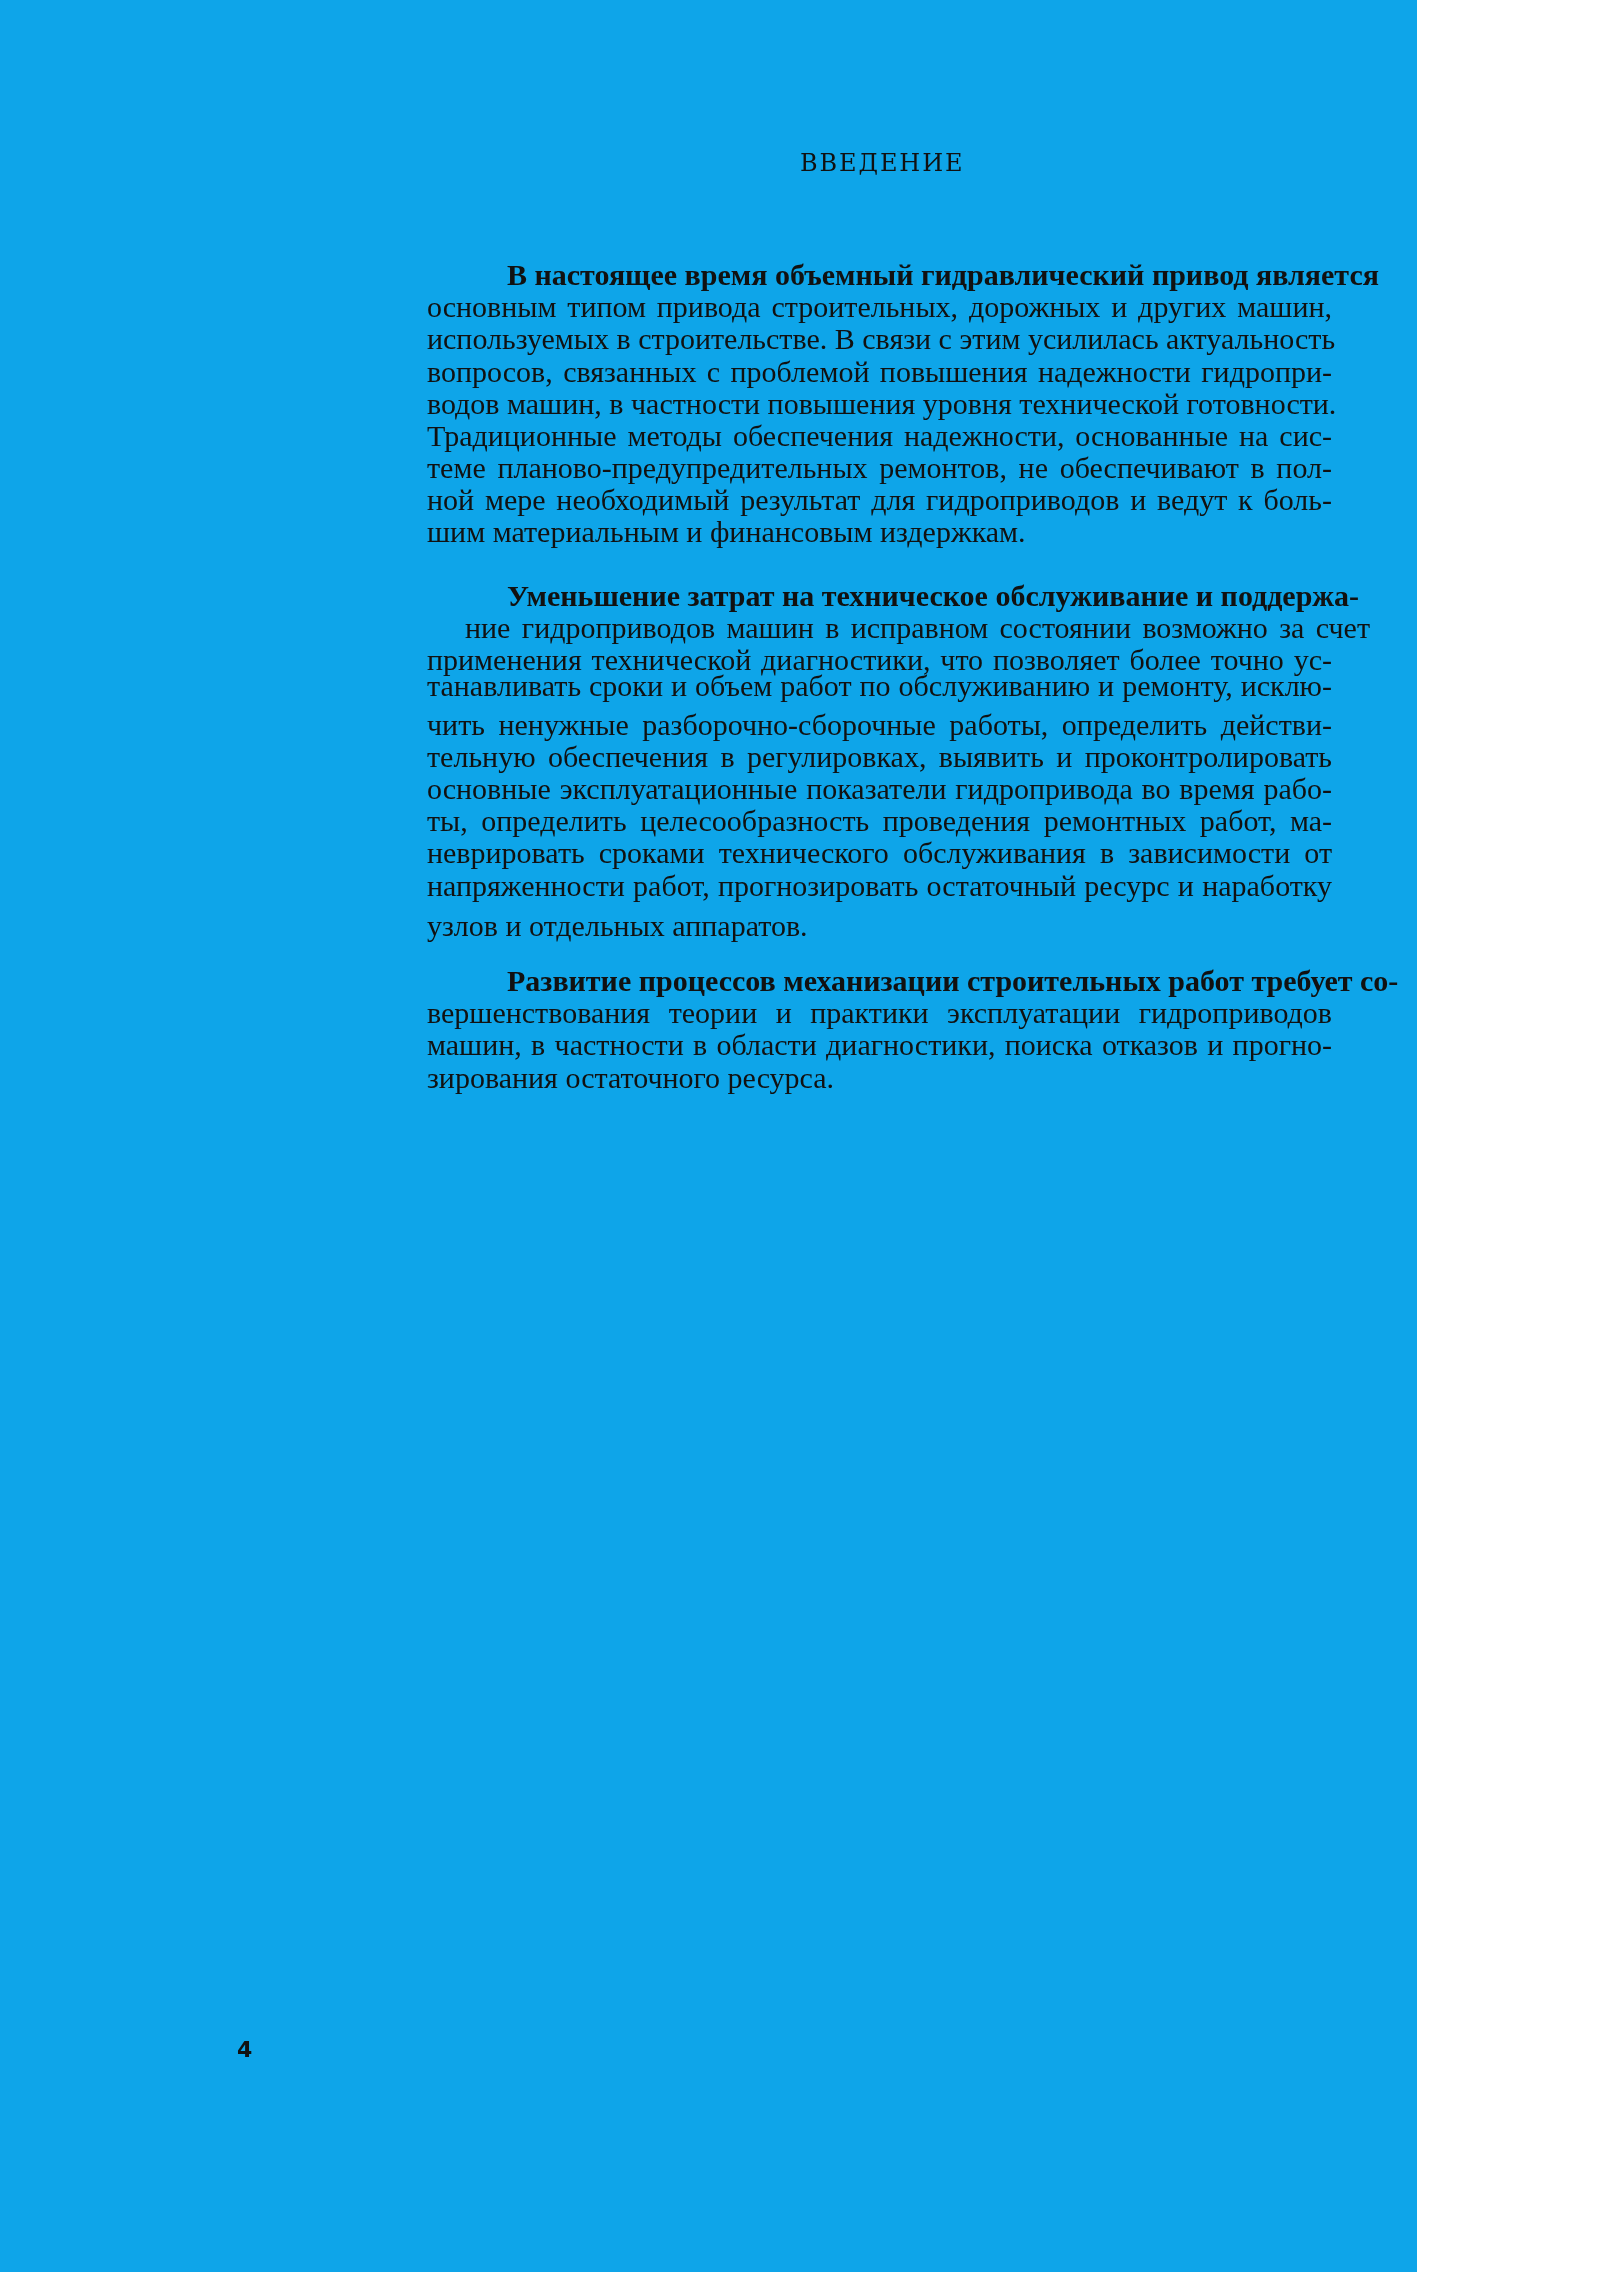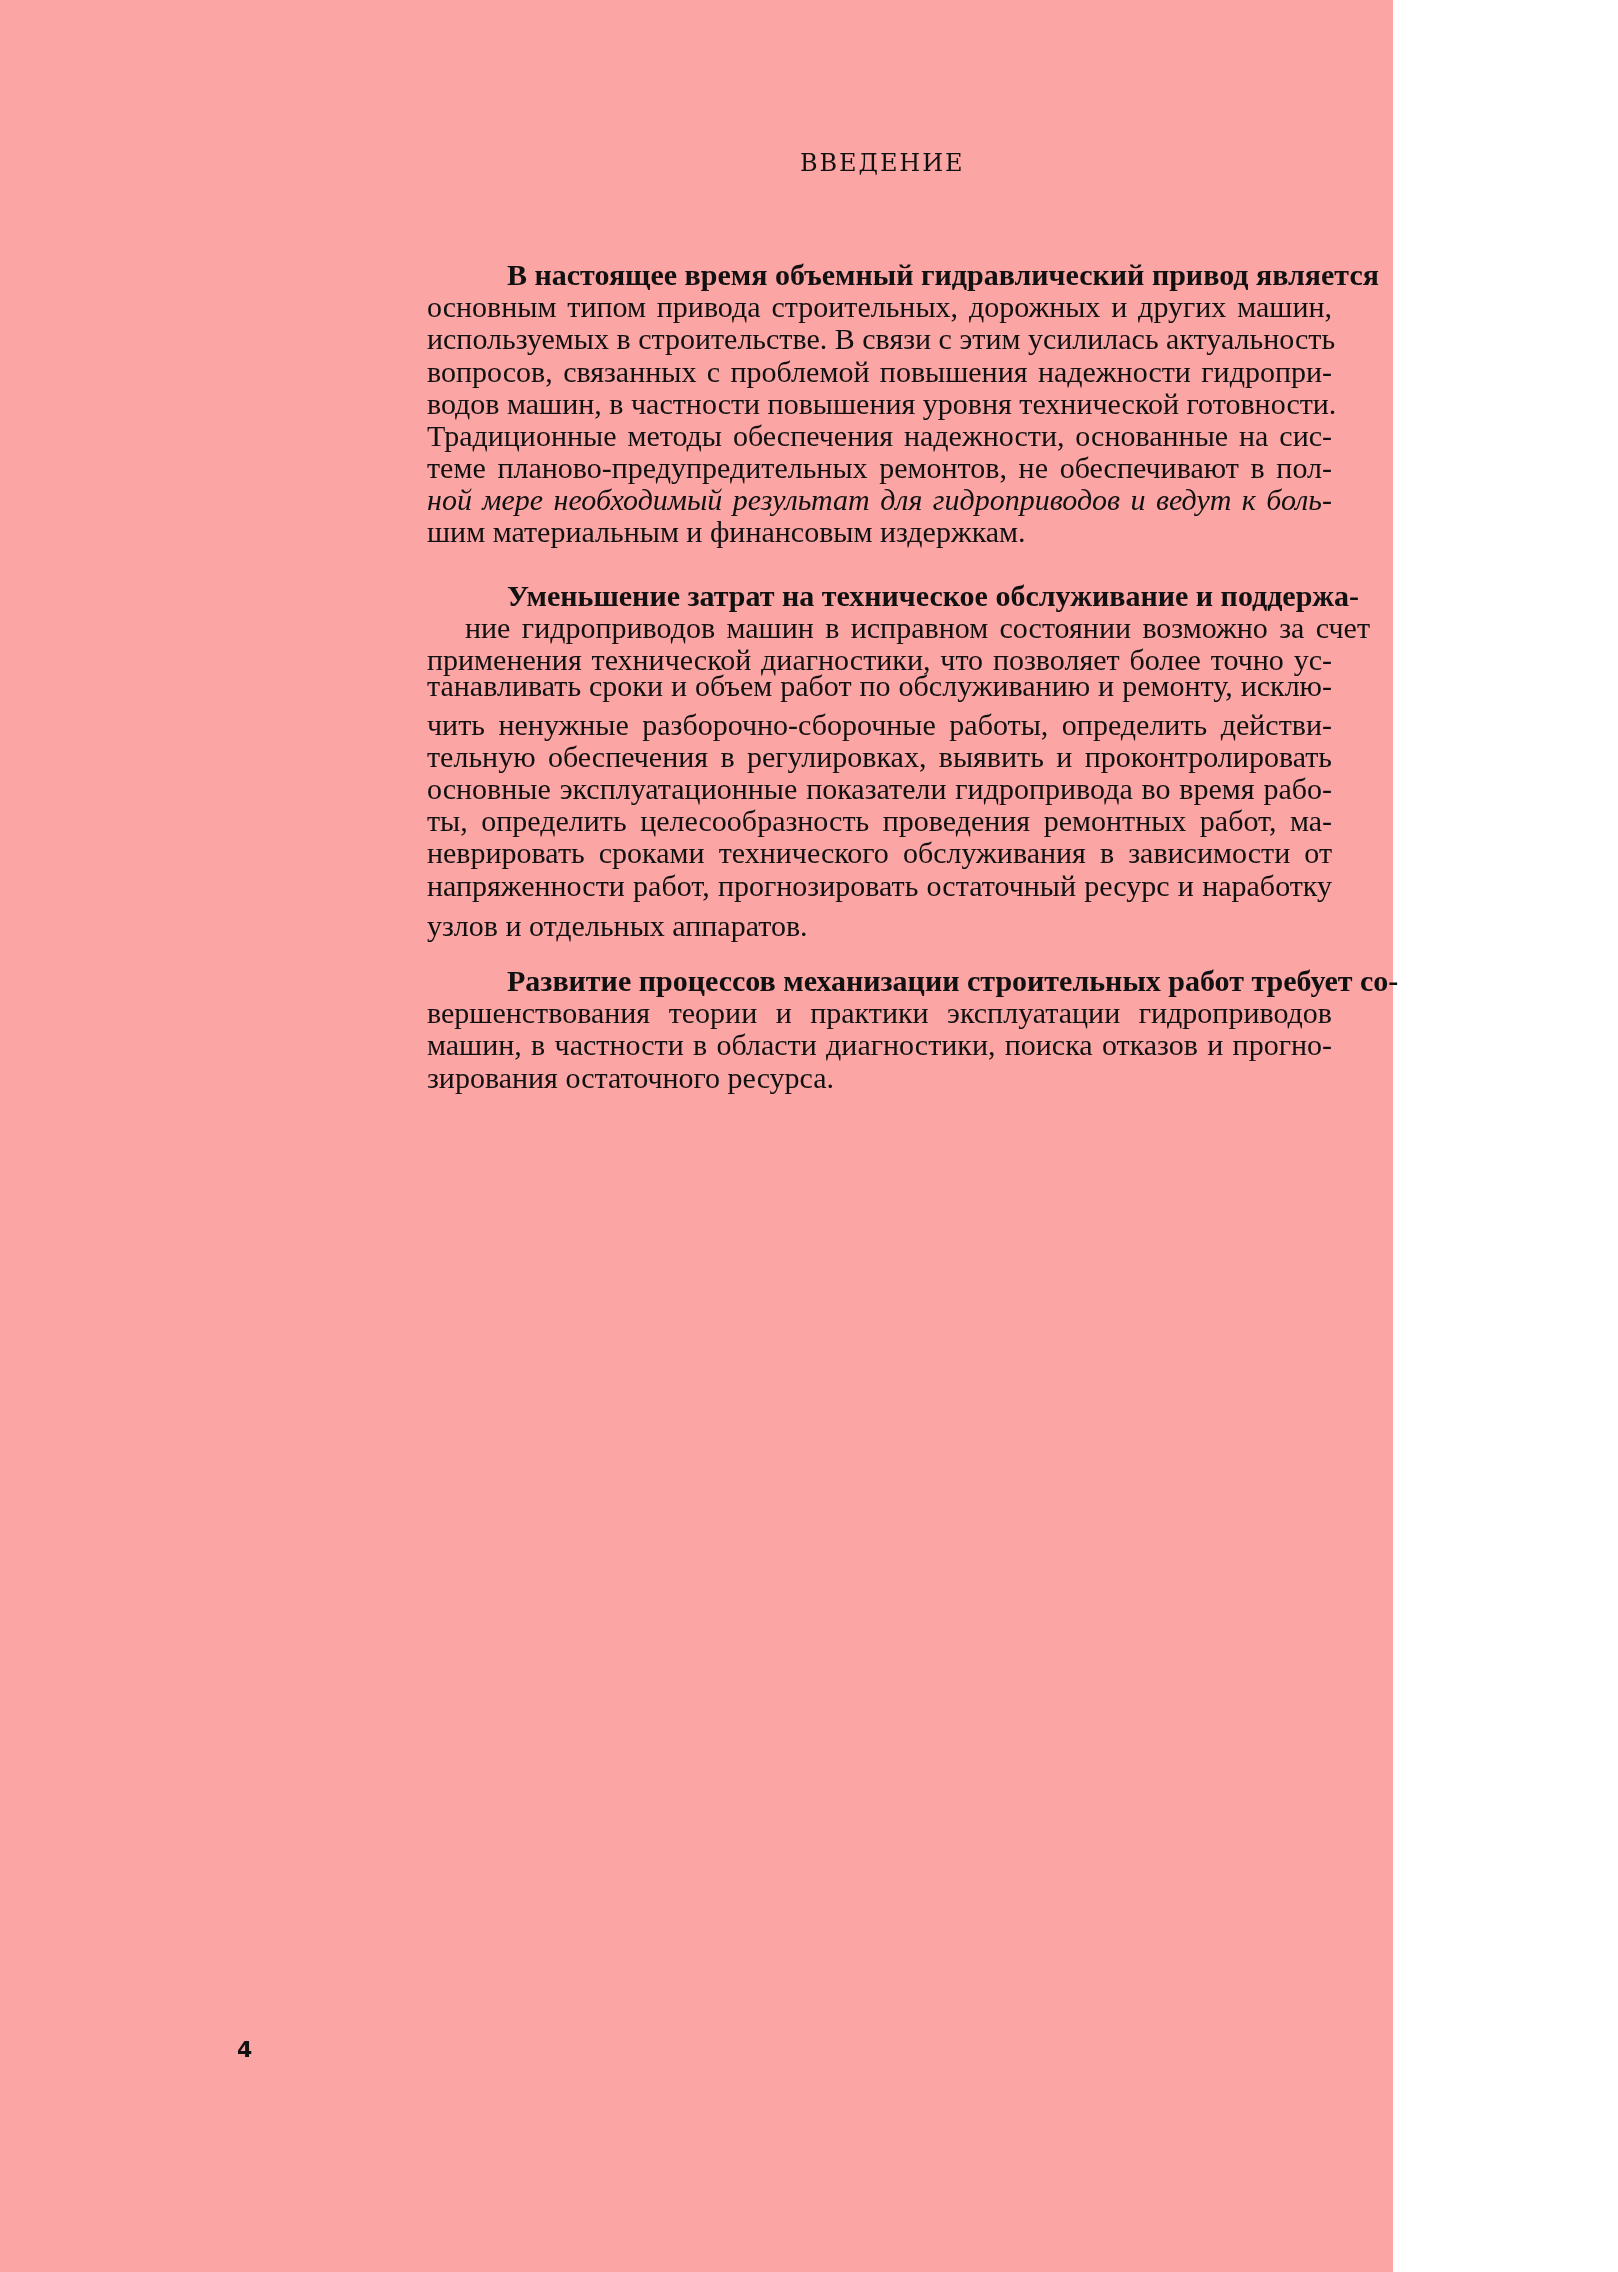--- a/index.html
+++ b/index.html
@@ -12,21 +12,22 @@
       height: 2273px;
       position: relative;
       overflow: hidden;
       color: #111111;
     }
     .page {
       position: absolute;
       left: 0; top: 0;
       width: 1393px;
       height: 2273px;
-      background: #fca5a5;
+      background: #0ea5e9;
+      padding-left: 24px;
     }
     .title {
       position: absolute;
       left: 800px;
       top: 149px;
       width: 161px;
       font-family: "DejaVu Serif", serif;
       font-size: 24px;
       letter-spacing: 1.9px;
       line-height: 28px;
@@ -79,21 +80,21 @@
   <div class="title">ВВЕДЕНИЕ</div>
 
   <div class="body-text" style="top:259px;">
     <div class="line indent" style="top:0px;">В настоящее время объемный гидравлический привод является</div>
     <div class="line" style="top:32px;">основным типом привода строительных, дорожных и других машин,</div>
     <div class="line" style="top:64px;">используемых в строительстве. В связи с этим усилилась актуальность</div>
     <div class="line" style="top:97px;">вопросов, связанных с проблемой повышения надежности гидропри-</div>
     <div class="line" style="top:129px;">водов машин, в частности повышения уровня технической готовности.</div>
     <div class="line" style="top:161px;">Традиционные методы обеспечения надежности, основанные на сис-</div>
     <div class="line" style="top:193px;">теме планово-предупредительных ремонтов, не обеспечивают в пол-</div>
-    <div class="line" style="top:225px;font-style:italic;">ной мере необходимый результат для гидроприводов и ведут к боль-</div>
+    <div class="line" style="top:225px;">ной мере необходимый результат для гидроприводов и ведут к боль-</div>
     <div class="line last" style="top:257px;">шим материальным и финансовым издержкам.</div>
   </div>
 
   <div class="body-text" style="top:580px;">
     <div class="line indent" style="top:0px;">Уменьшение затрат на техническое обслуживание и поддержа-</div>
     <div class="line" style="top:32px;margin-left:38px;">ние гидроприводов машин в исправном состоянии возможно за счет</div>
     <div class="line" style="top:64px;">применения технической диагностики, что позволяет более точно ус-</div>
     <div class="line" style="top:90px;">танавливать сроки и объем работ по обслуживанию и ремонту, исклю-</div>
     <div class="line" style="top:129px;">чить ненужные разборочно-сборочные работы, определить действи-</div>
     <div class="line" style="top:161px;">тельную обеспечения в регулировках, выявить и проконтролировать</div>

